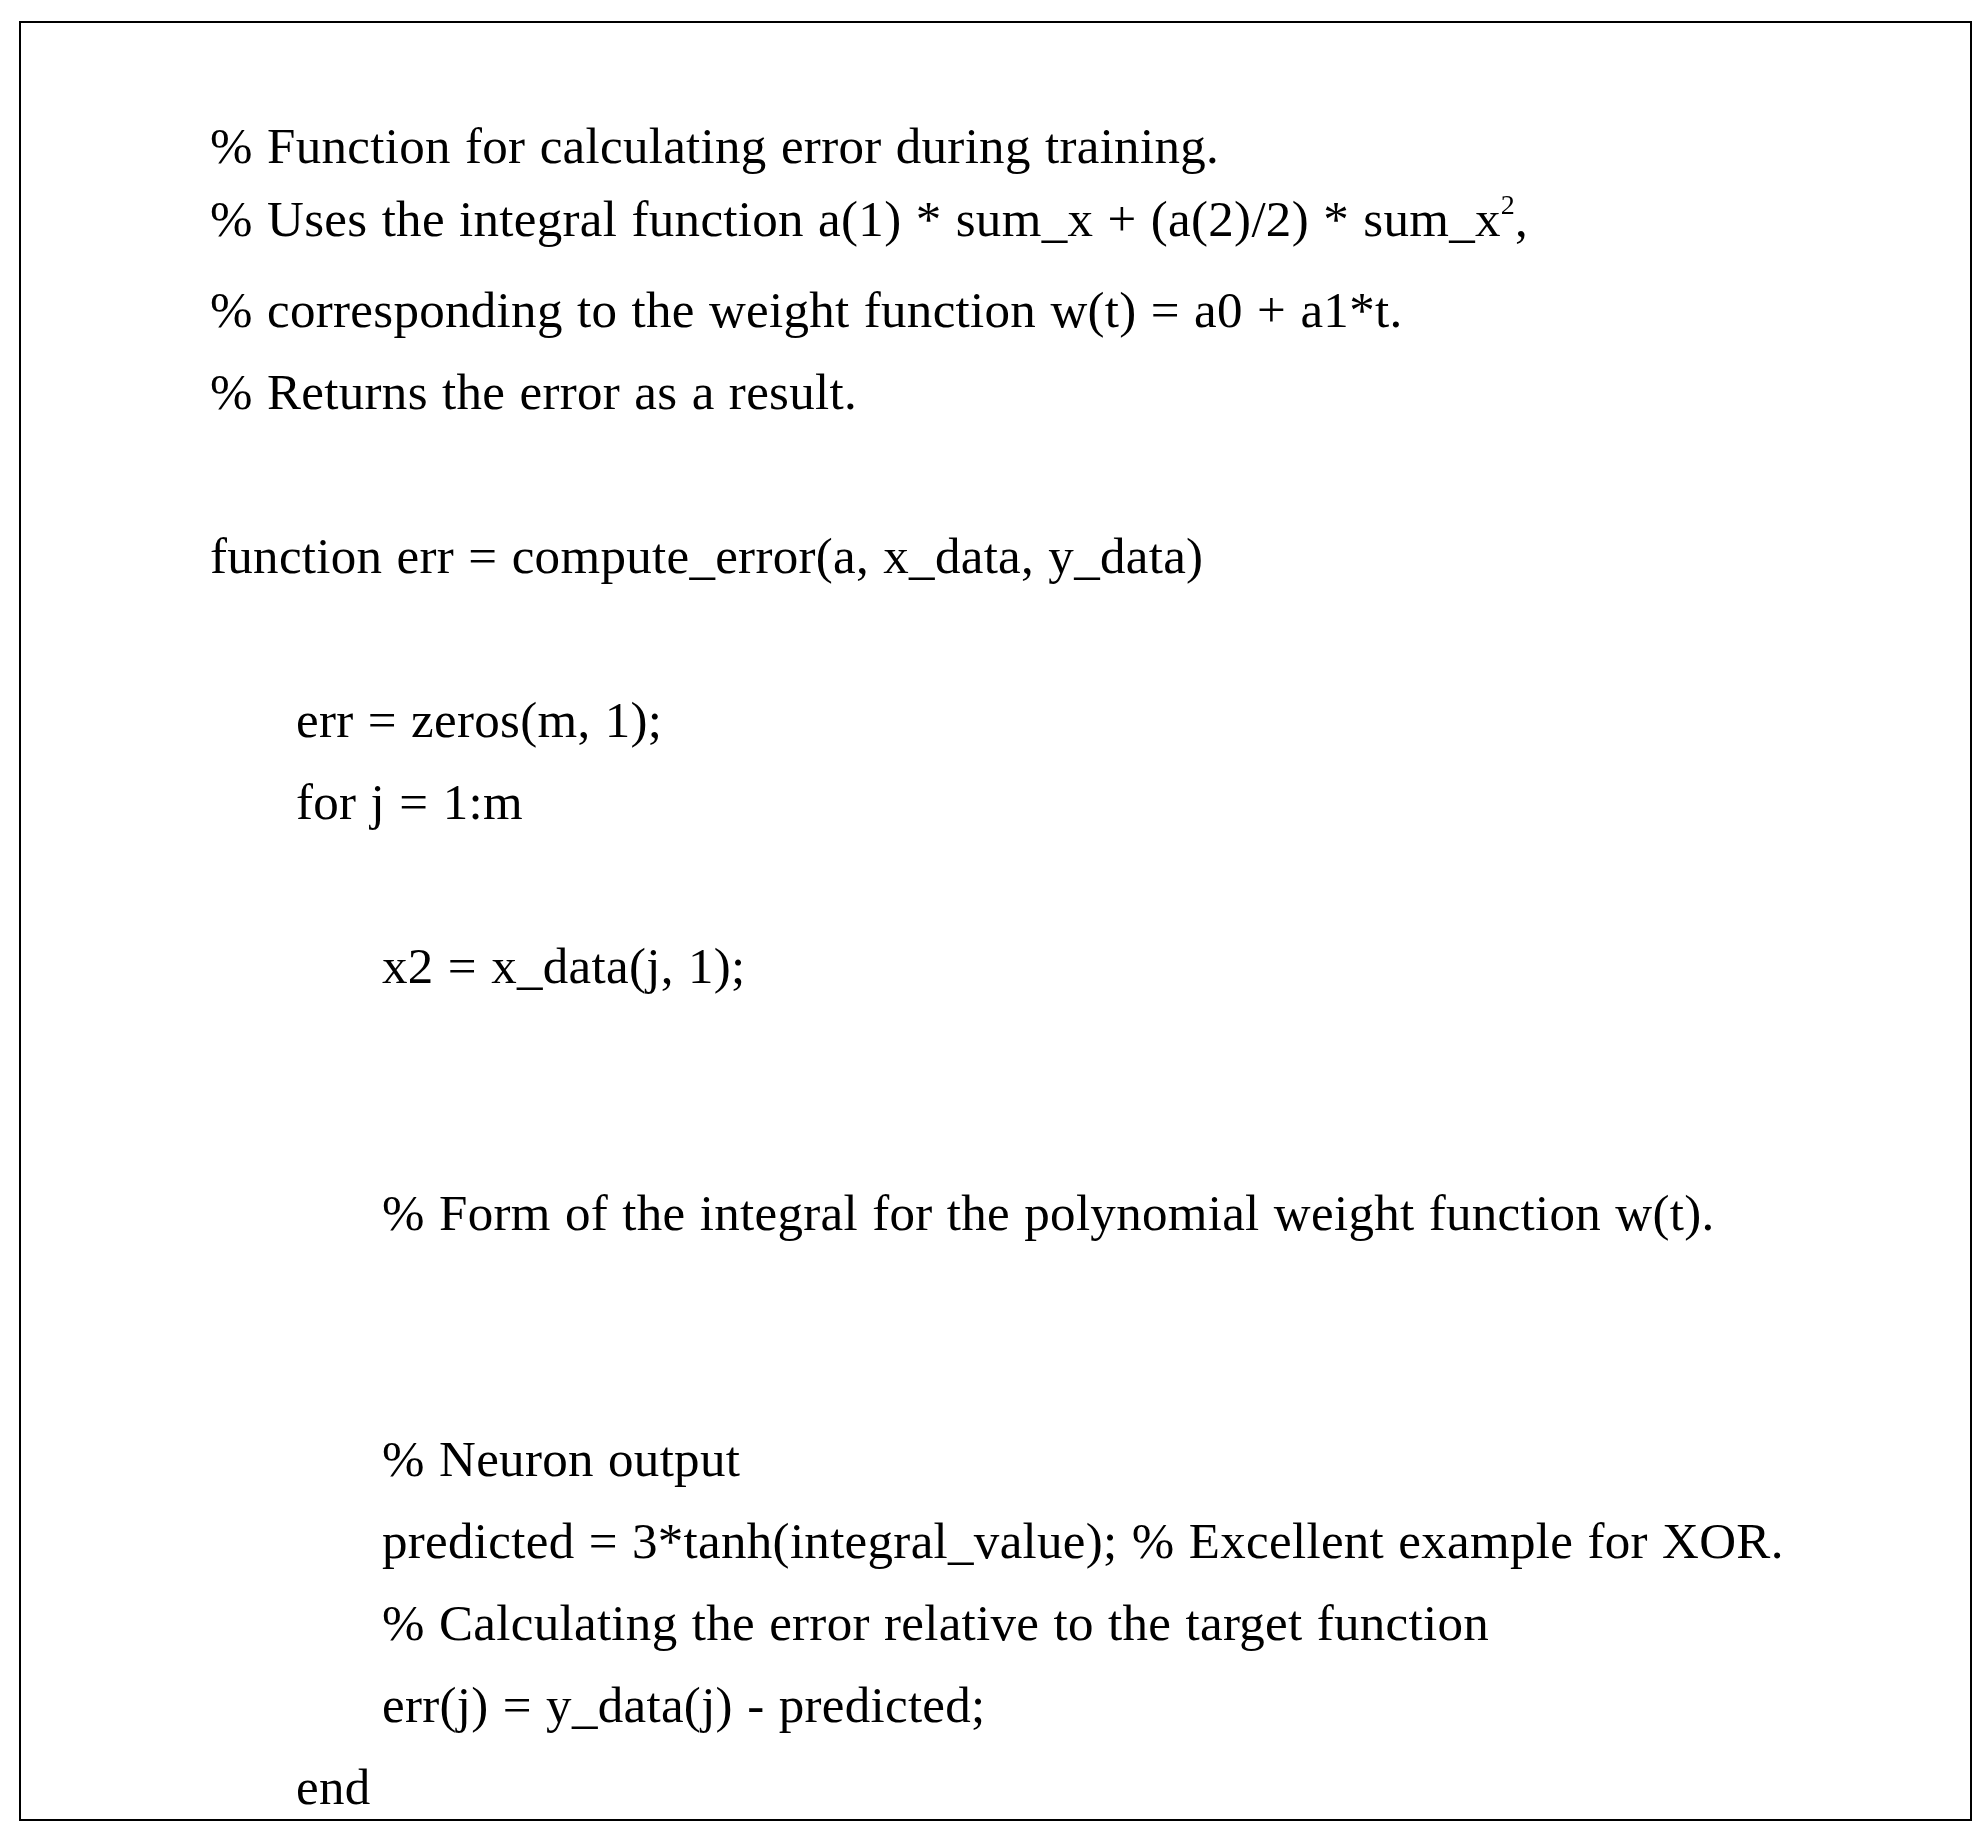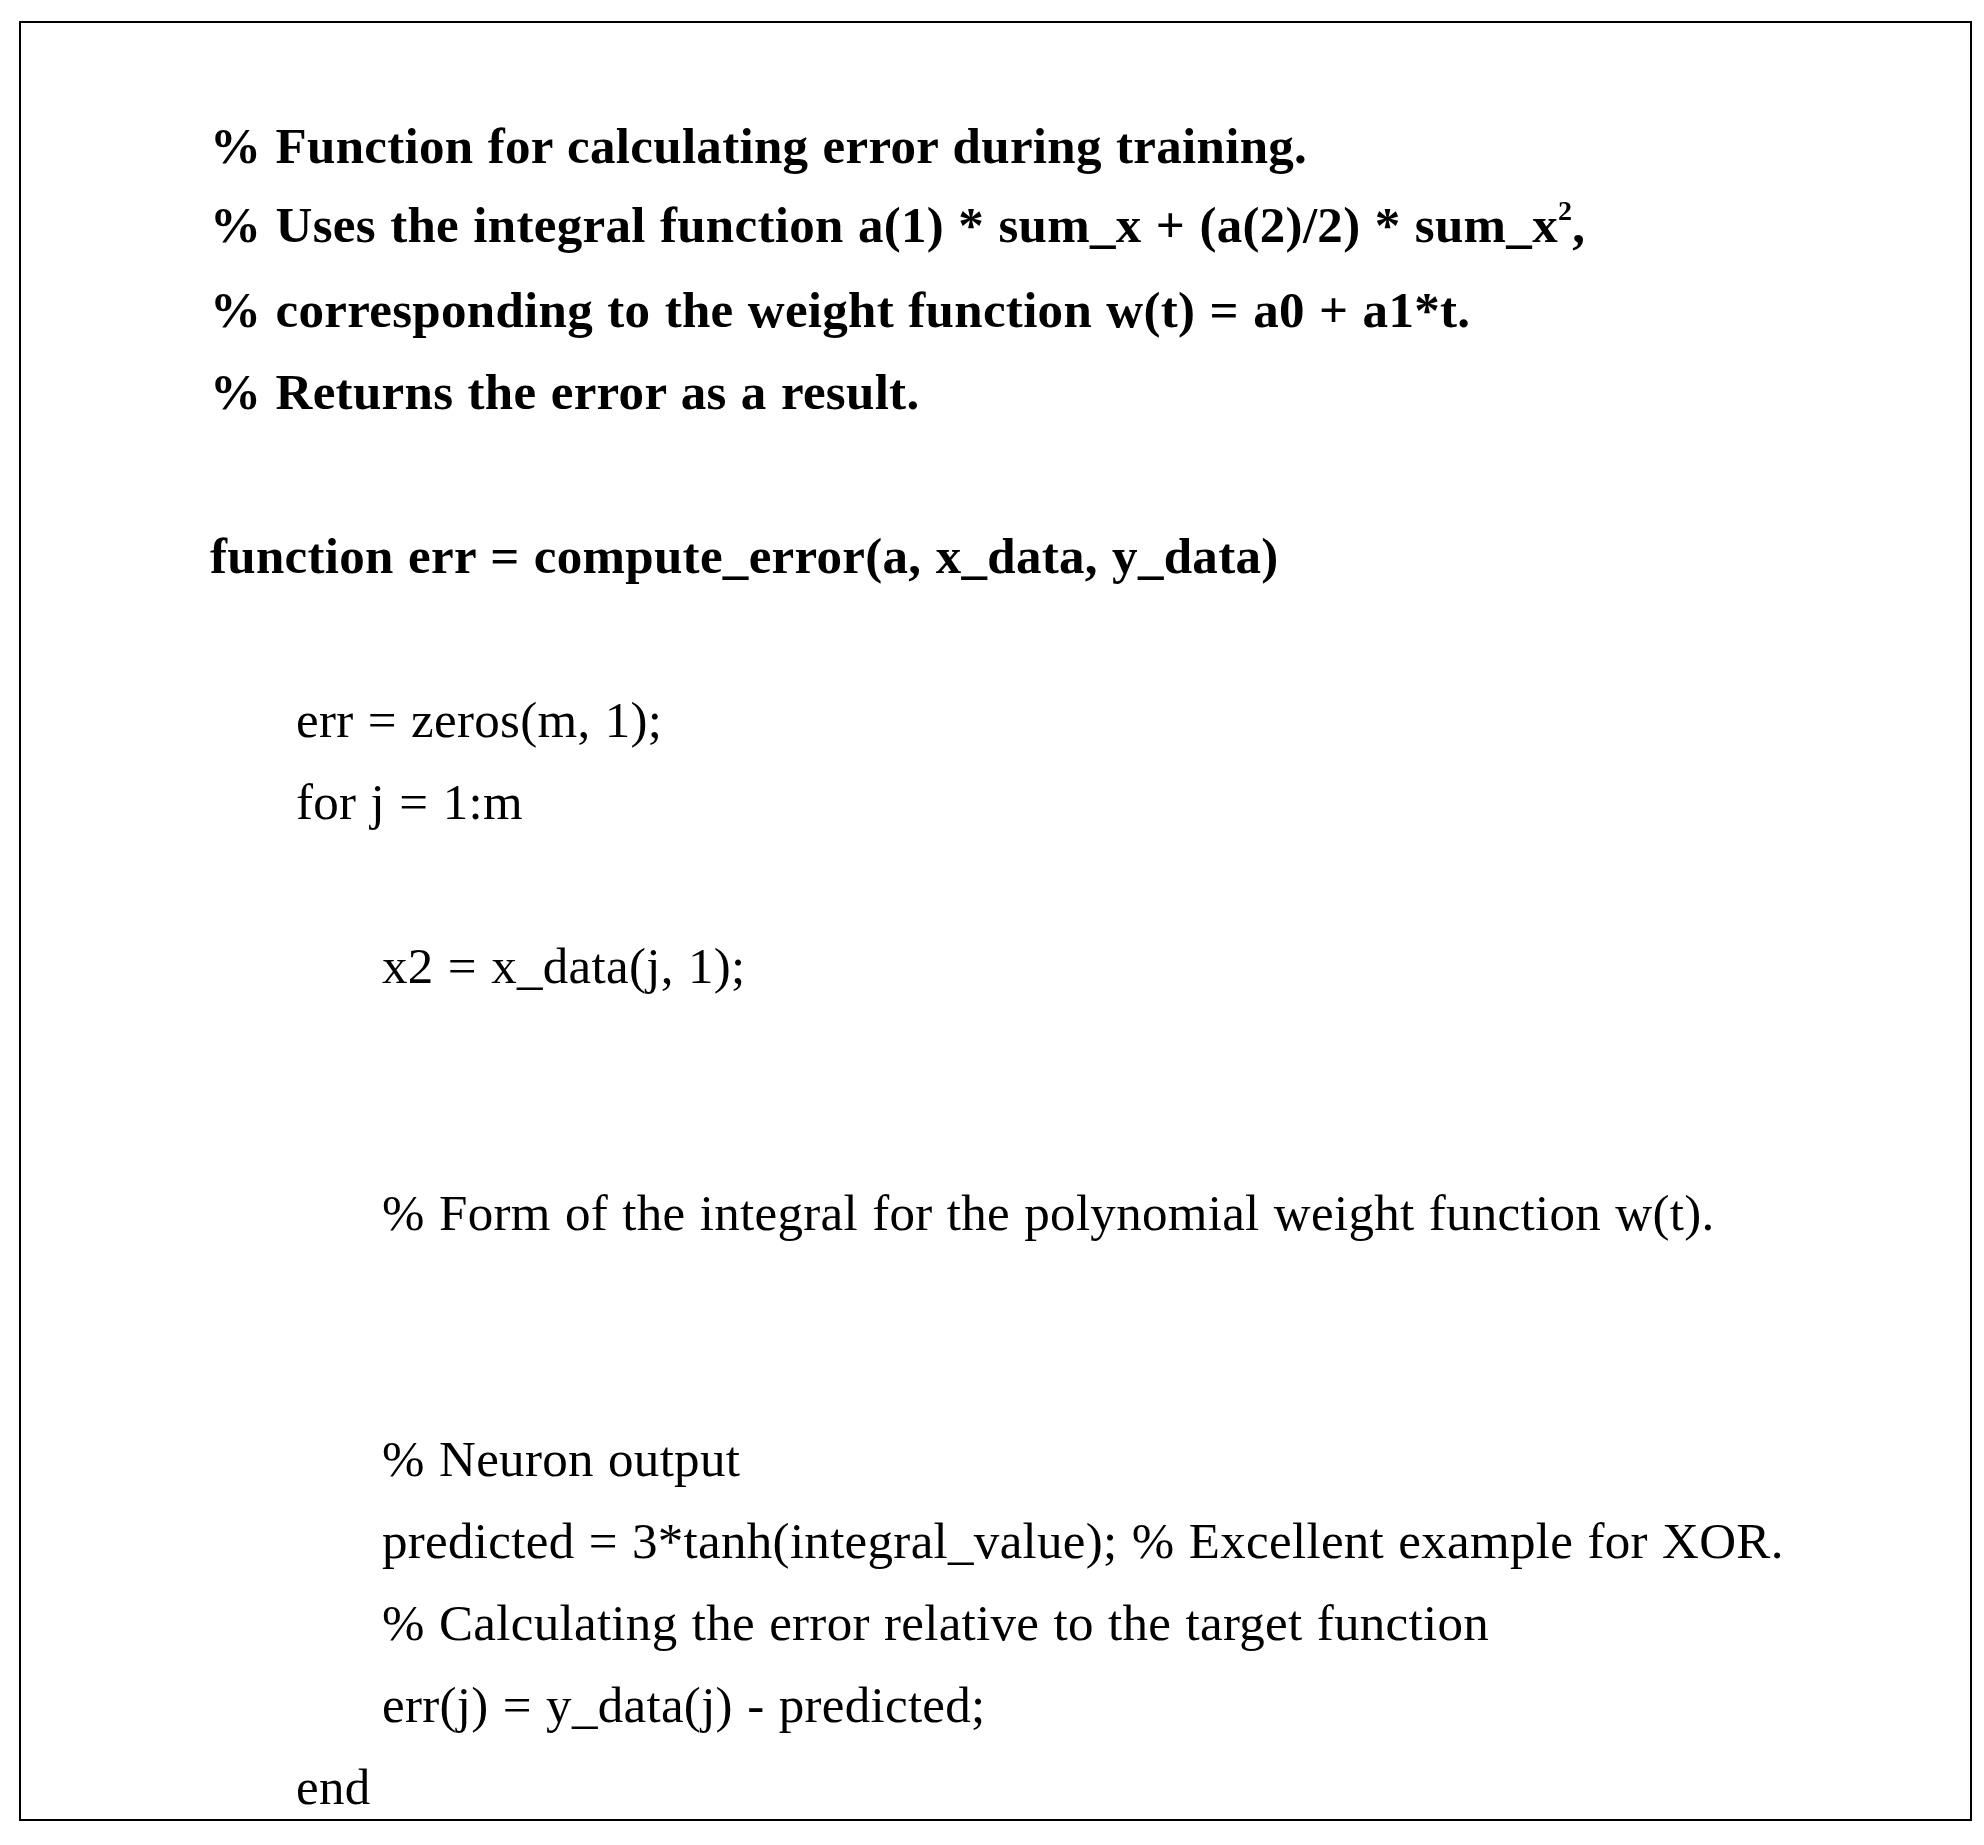--- a/index.html
+++ b/index.html
@@ -28,39 +28,39 @@
     .code-line {
       position: absolute;
       left: 0;
       height: 82px;
       line-height: 82px;
       font-size: 51px;
       letter-spacing: 0.3px;
       word-spacing: 1.2px;
       white-space: pre;
     }
-    .indent-0 { left: 132px; font-weight: bold; }
+    .indent-0 { left: 132px; }
     .indent-1 { left: 218px; }
     .indent-2 { left: 304px; }
     sup.sq {
       font-size: 0.55em;
       line-height: 0;
       position: relative;
       top: -0.15em;
       vertical-align: super;
     }
   </style>
 </head>
 <body>
 
 <div class="code-frame">
   <div class="code-line indent-0" style="top:0px">
     <span>% Function for calculating error during training.</span>
   </div>
-  <div class="code-line indent-0" style="top:79px">
+  <div class="code-line indent-0" style="top:73px">
     <span>% Uses the integral function a(1) * sum_x + (a(2)/2) * sum_x</span><sup class="sq">2</sup><span>,</span>
   </div>
   <div class="code-line indent-0" style="top:164px">
     <span>% corresponding to the weight function w(t) = a0 + a1*t.</span>
   </div>
   <div class="code-line indent-0" style="top:246px">
     <span>% Returns the error as a result.</span>
   </div>
   <div class="code-line indent-0" style="top:328px">
     <span></span>

